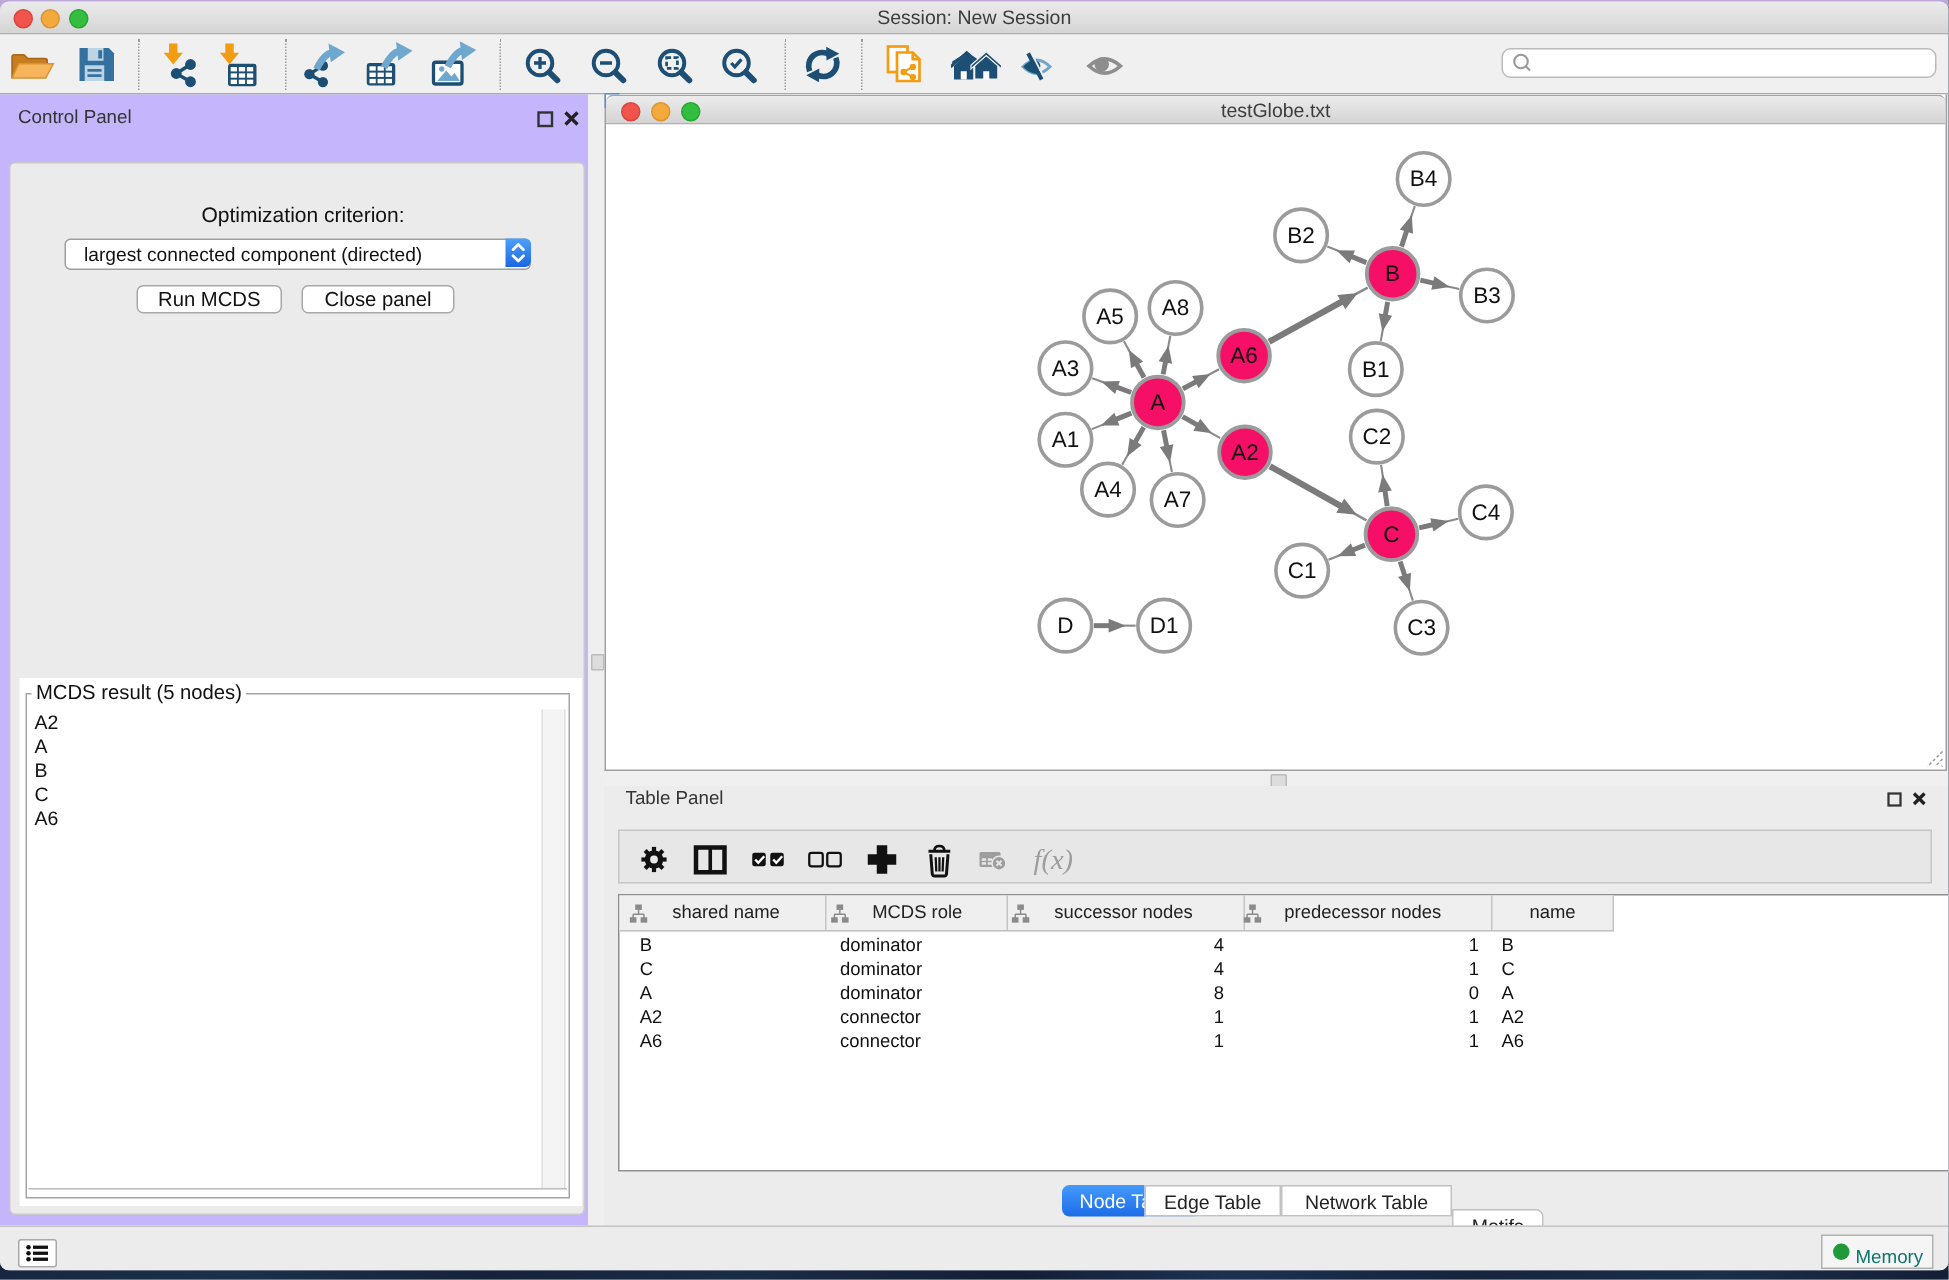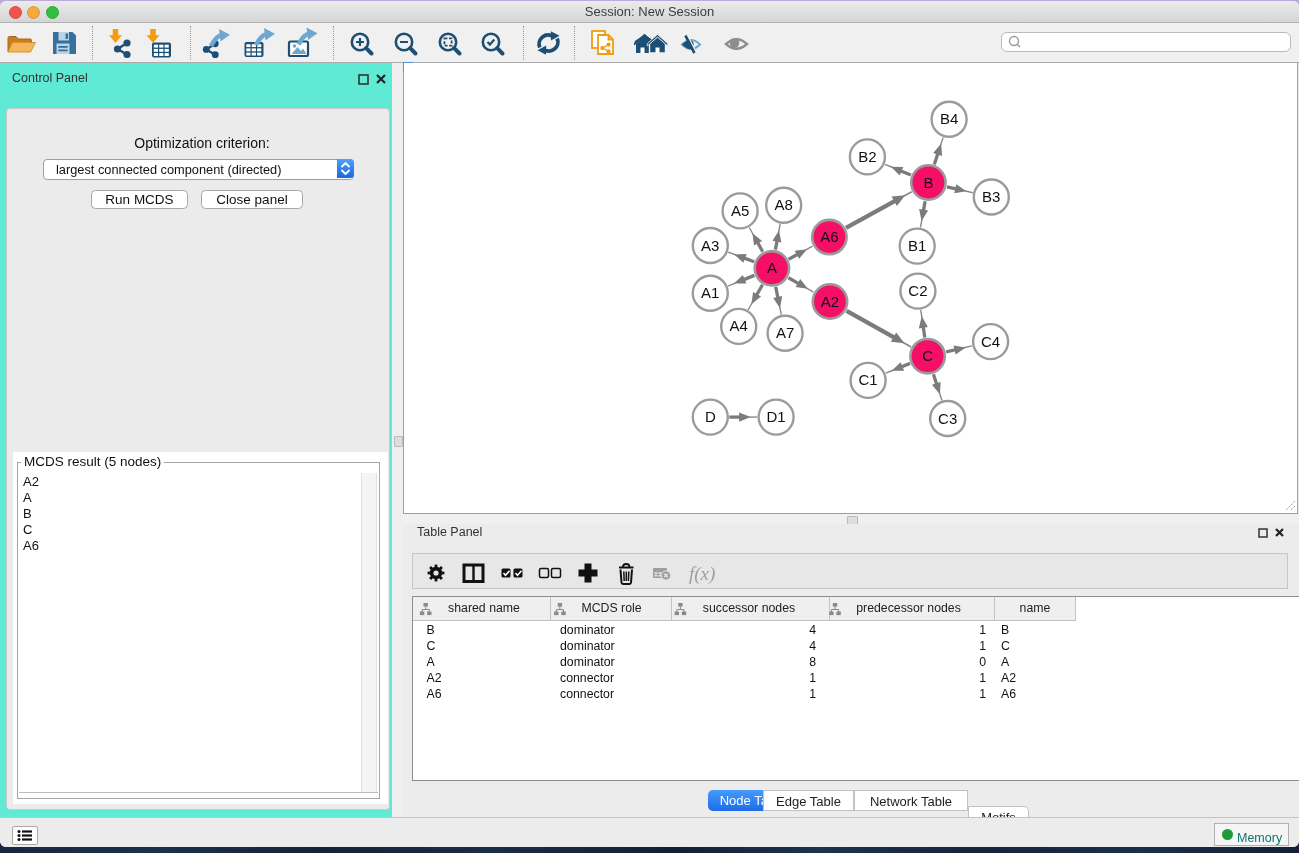--- a/index.html
+++ b/index.html
@@ -15,21 +15,21 @@
 .tl{position:absolute;width:11px;height:11px;border-radius:50%;top:5px;}
 #title-text{position:absolute;top:3px;left:0;width:1299px;text-align:center;
   font-size:13px;color:#3c3c3c;}
 
 #toolbar{left:0;top:22px;width:1299px;height:39px;background:#f0f0f0;
   border-bottom:1px solid #ababab;}
 .tsep{position:absolute;top:3px;height:34px;width:0;border-left:1px dotted #9a9a9a;}
 #searchbox{position:absolute;left:1001px;top:9px;width:288px;height:18px;
   background:#fff;border:1px solid #bbb;border-radius:6px;}
 
-#cpanel{left:0;top:62px;width:392px;height:754px;background:#5eead4;text-decoration:underline;}
+#cpanel{left:0;top:62px;width:392px;height:754px;background:#c4b5fd;text-decoration:underline;}
 #cp-title{position:absolute;left:12px;top:8px;font-size:12.5px;color:#333;}
 #cp-tabs{position:absolute;left:78px;top:34px;width:243px;height:19px;
   display:flex;border:1px solid #b4b4b4;border-radius:5px;overflow:hidden;background:#fff;}
 .seg{flex:none;text-align:center;font-size:13px;color:#222;line-height:19px;
   border-right:1px solid #b9b9b9;background:#fff;}
 .seg.sel{background:linear-gradient(#459bfc,#1d6ce8);color:#fff;border-right:none;}
 #cp-pane{position:absolute;left:6px;top:45px;width:382px;height:700px;
   background:#ebebeb;border:1px solid #c9c9c9;border-radius:4px;}
 #opt-label{position:absolute;left:6px;top:72px;width:392px;text-align:center;
   font-size:14px;color:#111;}
@@ -251,20 +251,26 @@
   </div>
 
   <div class="abs" id="vdivider">
       <div id="vgrip"></div>
     </div>
 
   <div class="abs" id="netwin">
     <svg width="12" height="12" style="position:absolute;left:-1px;top:-1px;z-index:5">
         <path d="M0 10 L0 0 L10 0" fill="none" stroke="#5a8fd6" stroke-width="2"></path>
       </svg>
+    <div id="net-titlebar">
+      <div class="tl" style="left:10px;top:4px;background:#f0544c;border:0.5px solid #d8463f;"></div>
+      <div class="tl" style="left:30px;top:4px;background:#f4a93c;border:0.5px solid #dd9430;"></div>
+      <div class="tl" style="left:50px;top:4px;background:#33be3f;border:0.5px solid #27a733;"></div>
+      <div id="net-title">testGlobe.txt</div>
+    </div>
     <svg id="graph" width="893" height="427" font-family="&quot;Liberation Sans&quot;,sans-serif">
 <line x1="349.4" y1="151.0" x2="345.3" y2="143.5" stroke="#8a8a8a" stroke-width="1.4"></line>
         <line x1="358.7" y1="167.7" x2="353.1" y2="157.5" stroke="#7b7b7b" stroke-width="3.3"></line>
         <polygon points="348.5,149.2 358.1,157.0 350.0,161.5" fill="#7b7b7b"></polygon>
 <line x1="374.6" y1="148.3" x2="376.2" y2="140.0" stroke="#8a8a8a" stroke-width="1.4"></line>
         <line x1="371.4" y1="165.6" x2="373.3" y2="155.7" stroke="#7b7b7b" stroke-width="3.3"></line>
         <polygon points="375.0,146.4 377.4,158.5 368.4,156.8" fill="#7b7b7b"></polygon>
 <line x1="332.1" y1="171.0" x2="324.1" y2="168.1" stroke="#8a8a8a" stroke-width="1.4"></line>
         <line x1="350.1" y1="177.7" x2="339.1" y2="173.6" stroke="#7b7b7b" stroke-width="3.3"></line>
         <polygon points="330.2,170.4 342.6,170.0 339.4,178.7" fill="#7b7b7b"></polygon>

